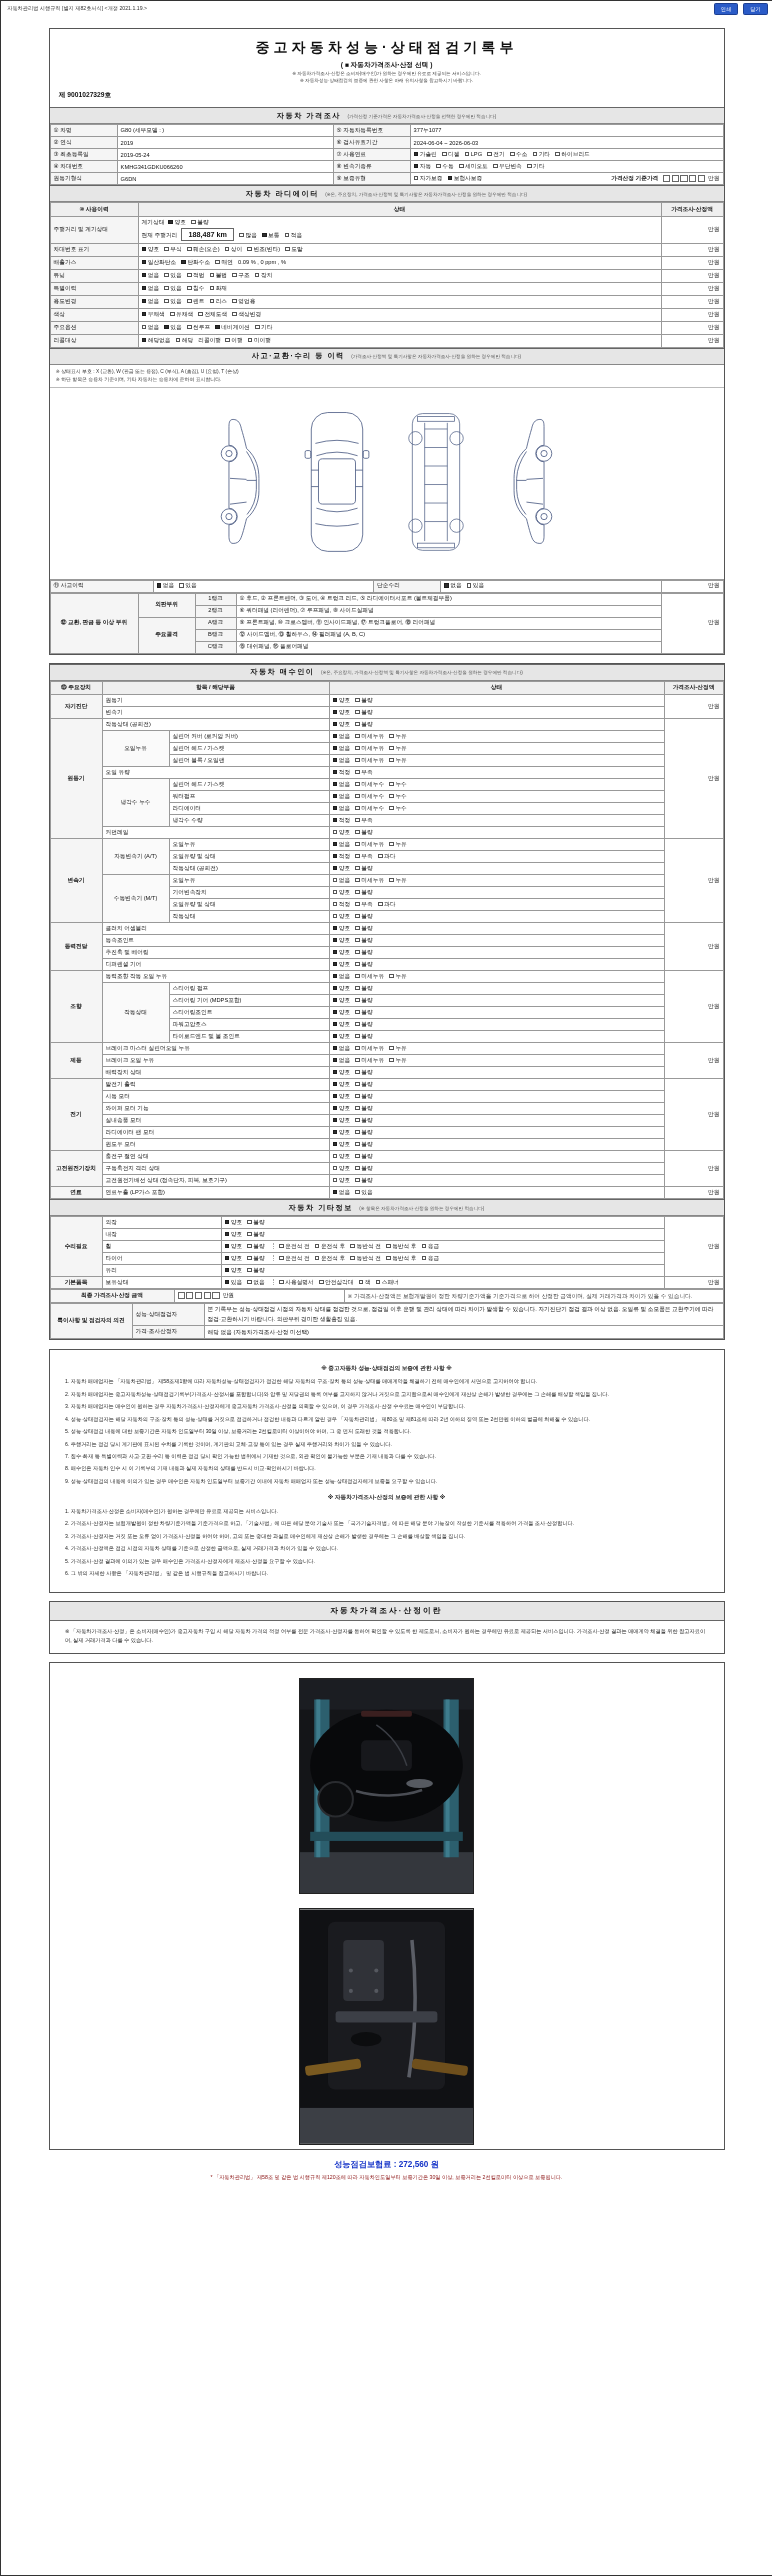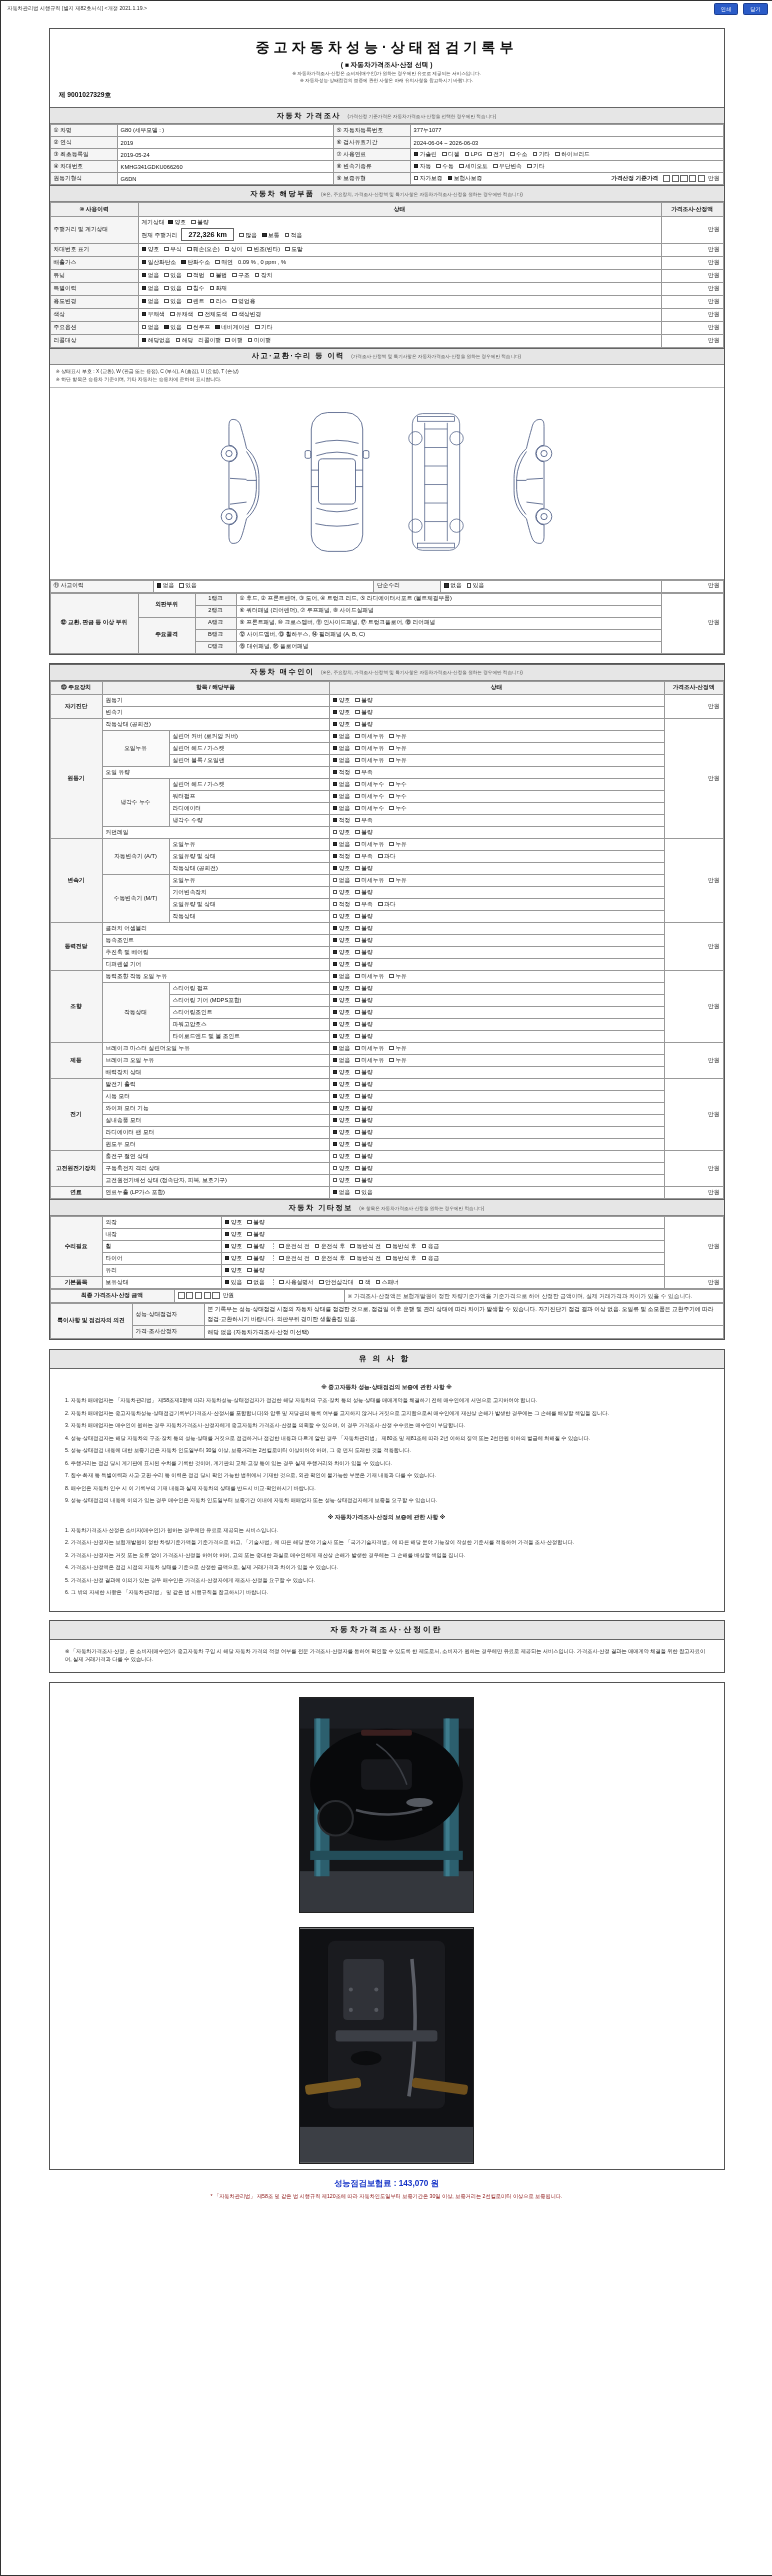--- a/index.html
+++ b/index.html
@@ -129,42 +129,42 @@
               <span class="bplab">가격산정 기준가격</span>
               <span><span class="digitbox"></span><span class="digitbox"></span><span class="digitbox"></span><span class="digitbox"></span><span class="digitbox"></span></span>
               <span>만원</span>
             </span>
           </td>
         </tr>
       </tbody>
         </table>
 
       <div class="secbar">
-        <span class="sectitle">자동차 해당부품</span>
+        <span class="sectitle">자동차 라디에이터</span>
         <span class="secnote">(※은, 주요장치, 가격조사·산정액 및 특기사항은 자동차가격조사·산정을 원하는 경우에만 적습니다)</span>
       </div>
       <table class="grid">
         <colgroup>
             <col style="width:88px">
             <col>
             <col style="width:62px">
           </colgroup>
         <thead>
           <tr>
             <th>⑩ 사용이력</th>
             <th>상태</th>
             <th>가격조사·산정액</th>
           </tr>
         </thead>
         <tbody>
             <tr>
               <td class="lab">주행거리 및 계기상태</td>
               <td class="statecell">
                 <div class="stline"><span class="sttext">계기상태</span><span class="checks"><span class="ck"><span class="cb on"></span><span class="cl">양호</span></span><span class="ck"><span class="cb"></span><span class="cl">불량</span></span></span></div>
-                <div class="stline"><span class="sttext">현재 주행거리</span><span class="odobox">272,326 km</span><span class="checks"><span class="ck"><span class="cb"></span><span class="cl">많음</span></span><span class="ck"><span class="cb on"></span><span class="cl">보통</span></span><span class="ck"><span class="cb"></span><span class="cl">적음</span></span></span></div>
+                <div class="stline"><span class="sttext">현재 주행거리</span><span class="odobox">188,487 km</span><span class="checks"><span class="ck"><span class="cb"></span><span class="cl">많음</span></span><span class="ck"><span class="cb on"></span><span class="cl">보통</span></span><span class="ck"><span class="cb"></span><span class="cl">적음</span></span></span></div>
               </td>
               <td class="pricecell">만원</td>
             </tr>
             <tr>
               <td class="lab">차대번호 표기</td>
               <td class="statecell">
                 <div class="stline"><span class="checks"><span class="ck"><span class="cb on"></span><span class="cl">양호</span></span><span class="ck"><span class="cb"></span><span class="cl">부식</span></span><span class="ck"><span class="cb"></span><span class="cl">훼손(오손)</span></span><span class="ck"><span class="cb"></span><span class="cl">상이</span></span><span class="ck"><span class="cb"></span><span class="cl">변조(변타)</span></span><span class="ck"><span class="cb"></span><span class="cl">도말</span></span></span></div>
               </td>
               <td class="pricecell">만원</td>
             </tr>
@@ -637,21 +637,20 @@
         </tr>
         <tr>
           <td class="lab">가격·조사산정자</td>
           <td class="val remarktext">해당 없음 (자동차가격조사·산정 미선택)</td>
         </tr>
       </tbody>
         </table>
     </div>
 
     <div class="box nbox">
-      <div class="ntitle">유의사항</div>
       <div class="nbody">
         <div class="nintro">※ 중고자동차 성능·상태점검의 보증에 관한 사항 ※</div>
         <div>
             <div class="nitem">1. 자동차 매매업자는 「자동차관리법」 제58조제1항에 따라 자동차성능·상태점검자가 점검한 해당 자동차의 구조·장치 등의 성능·상태를 매매계약을 체결하기 전에 매수인에게 서면으로 고지하여야 합니다.</div>
             <div class="nitem">2. 자동차 매매업자는 중고자동차성능·상태점검기록부(가격조사·산정서를 포함합니다)와 압류 및 저당권의 등록 여부를 고지하지 않거나 거짓으로 고지함으로써 매수인에게 재산상 손해가 발생한 경우에는 그 손해를 배상할 책임을 집니다.</div>
             <div class="nitem">3. 자동차 매매업자는 매수인이 원하는 경우 자동차가격조사·산정자에게 중고자동차 가격조사·산정을 의뢰할 수 있으며, 이 경우 가격조사·산정 수수료는 매수인이 부담합니다.</div>
             <div class="nitem">4. 성능·상태점검자는 해당 자동차의 구조·장치 등의 성능·상태를 거짓으로 점검하거나 점검한 내용과 다르게 알린 경우 「자동차관리법」 제80조 및 제81조에 따라 2년 이하의 징역 또는 2천만원 이하의 벌금에 처해질 수 있습니다.</div>
             <div class="nitem">5. 성능·상태점검 내용에 대한 보증기간은 자동차 인도일부터 30일 이상, 보증거리는 2천킬로미터 이상이어야 하며, 그 중 먼저 도래한 것을 적용합니다.</div>
             <div class="nitem">6. 주행거리는 점검 당시 계기판에 표시된 수치를 기록한 것이며, 계기판의 교체·고장 등이 있는 경우 실제 주행거리와 차이가 있을 수 있습니다.</div>
             <div class="nitem">7. 침수·화재 등 특별이력과 사고·교환·수리 등 이력은 점검 당시 확인 가능한 범위에서 기재한 것으로, 외관 확인이 불가능한 부분은 기재 내용과 다를 수 있습니다.</div>
@@ -705,18 +704,18 @@
           <rect x="10" y="300" width="110" height="20" rx="6" fill="#7a5a20" transform="rotate(-8 65 310)"></rect>
           <rect x="220" y="300" width="110" height="20" rx="6" fill="#6e4f1c" transform="rotate(8 275 310)"></rect>
           <circle cx="100" cy="120" r="4" fill="#55585f"></circle>
             <circle cx="150" cy="120" r="4" fill="#55585f"></circle>
           <circle cx="100" cy="160" r="4" fill="#55585f"></circle>
             <circle cx="150" cy="160" r="4" fill="#55585f"></circle>
         </svg>
       </div>
     </div>
 
-    <div class="premium">성능점검보험료 : 143,070 원</div>
+    <div class="premium">성능점검보험료 : 272,560 원</div>
     <div class="footnote">* 「자동차관리법」 제58조 및 같은 법 시행규칙 제120조에 따라 자동차인도일부터 보증기간은 30일 이상, 보증거리는 2천킬로미터 이상으로 보증됩니다.</div>
 
   </div>
 </div>
 
 
 </body></html>

